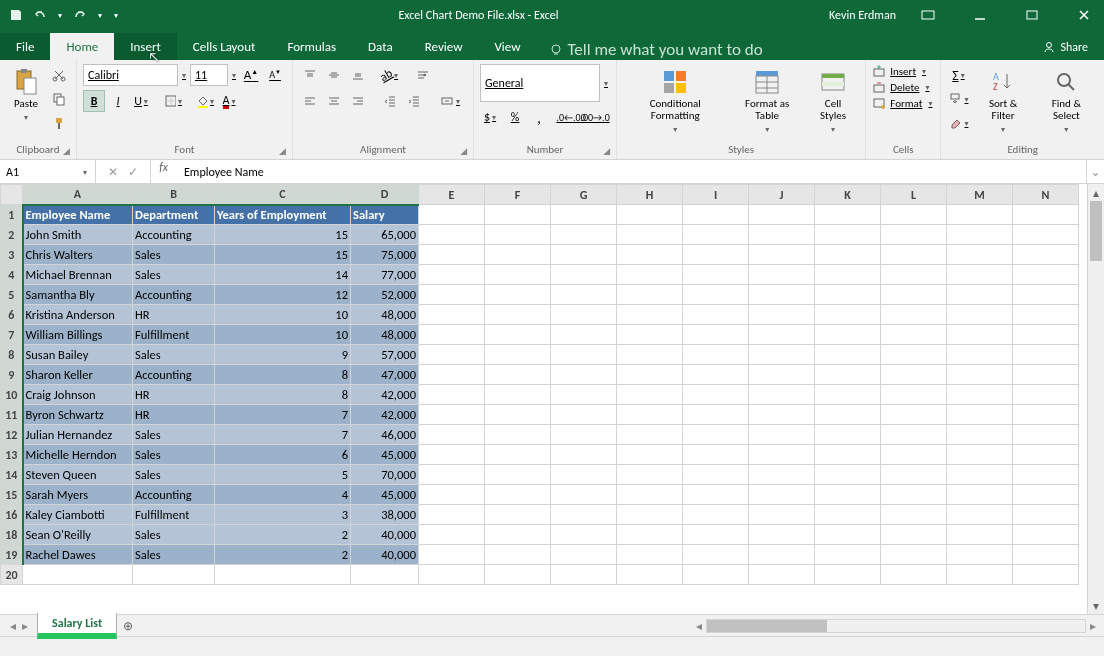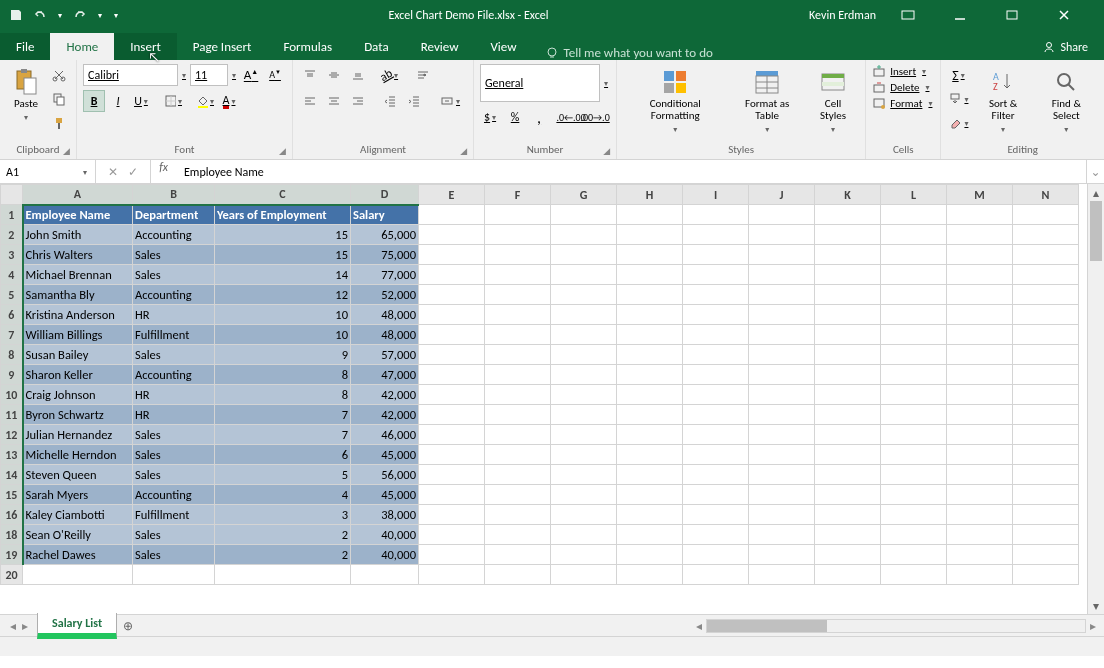--- a/index.html
+++ b/index.html
@@ -3,29 +3,29 @@
 <meta charset="utf-8">
 <style>
 * { margin: 0; padding: 0; box-sizing: border-box; font-family: "Segoe UI", Calibri, sans-serif; }
 body { width: 1104px; height: 668px; background: #fff; overflow: hidden; font-size: 12px; }
 
 
 .titlebar { height: 30px; background: #0e6838; display: flex; align-items: center; color: #fff; }
 .qat { display: flex; align-items: center; gap: 8px; padding: 0 8px; }
 .qat-icon { width: 16px; height: 16px; opacity: 0.9; cursor: pointer; display:flex; align-items:center; justify-content:center; }
 .title-text { flex: 1; text-align: center; font-size: 12px; }
-.title-right { display: flex; align-items: center; gap: 12px; padding-right: 20px; }
+.title-right { display: flex; align-items: center; gap: 12px; padding-right: 0; }
 .win-btn { width: 40px; height: 30px; display: flex; align-items: center; justify-content: center; cursor: pointer; }
 
 
 .ribbon-tabs { height: 30px; background: #0e6838; display: flex; align-items: flex-end; }
 .ribbon-tab { padding: 6px 16px 6px 16px; color: #fff; font-size: 13px; cursor: pointer; }
 .ribbon-tab.file { background: #0a5c30; }
 .ribbon-tab.active { background: #f1f1f1; color: #217346; }
-.tellme { display: flex; align-items: center; gap: 5px; padding: 0 12px; color: #c7e1d3; font-size: 13px; }
+.tellme { display: flex; align-items: center; gap: 5px; padding: 0 12px; color: #c7e1d3; font-size: 17px; }
 .share-btn { margin-left: auto; padding: 6px 16px; color: #fff; display:flex; align-items:center; gap:4px; }
 
 
 .ribbon { height: 100px; background: #f1f1f1; border-bottom: 1px solid #d4d4d4; display: flex; }
 .group { border-right: 1px solid #e0e0e0; display: flex; flex-direction: column; justify-content: space-between; padding: 4px 6px 1px 6px; }
 .group-content { display: flex; align-items: flex-start; gap: 2px; }
 .group-label { text-align: center; color: #666; font-size: 11px; padding: 2px 0; position: relative; }
 .group-label .launcher { position: absolute; right: 0; bottom: 2px; font-size: 9px; color: #888; }
 
 .big-btn { display: flex; flex-direction: column; align-items: center; padding: 4px 6px; cursor: pointer; gap:2px; }
@@ -136,21 +136,21 @@
           <path d="M2 2l8 8M10 2l-8 8" stroke="#fff" stroke-width="1.5"></path>
         </svg>
       </span>
   </div>
 </div>
 
 <div class="ribbon-tabs">
   <div class="ribbon-tab file">File</div>
   <div class="ribbon-tab active">Home</div>
   <div class="ribbon-tab" style="background:#0a5c30">Insert</div>
-  <div class="ribbon-tab">Page Insert</div>
+  <div class="ribbon-tab">Cells Layout</div>
   <div class="ribbon-tab">Formulas</div>
   <div class="ribbon-tab">Data</div>
   <div class="ribbon-tab">Review</div>
   <div class="ribbon-tab">View</div>
   <div class="tellme">
     <svg width="14" height="14">
         <circle cx="7" cy="6" r="4" fill="none" stroke="#c7e1d3"></circle>
         <line x1="5" y1="11" x2="9" y2="11" stroke="#c7e1d3"></line>
       </svg>
     <span>Tell me what you want to do</span>
@@ -743,21 +743,21 @@
             <td class="cell"></td>
             <td class="cell"></td>
             <td class="cell"></td>
             <td class="cell"></td>
           </tr>
           <tr>
             <th class="row-hdr sel">14</th>
             <td class="cell data-even">Steven Queen</td>
             <td class="cell data-even">Sales</td>
             <td class="cell data-even r">5</td>
-            <td class="cell data-even r">56,000</td>
+            <td class="cell data-even r">70,000</td>
             <td class="cell"></td>
             <td class="cell"></td>
             <td class="cell"></td>
             <td class="cell"></td>
             <td class="cell"></td>
             <td class="cell"></td>
             <td class="cell"></td>
             <td class="cell"></td>
             <td class="cell"></td>
             <td class="cell"></td>

